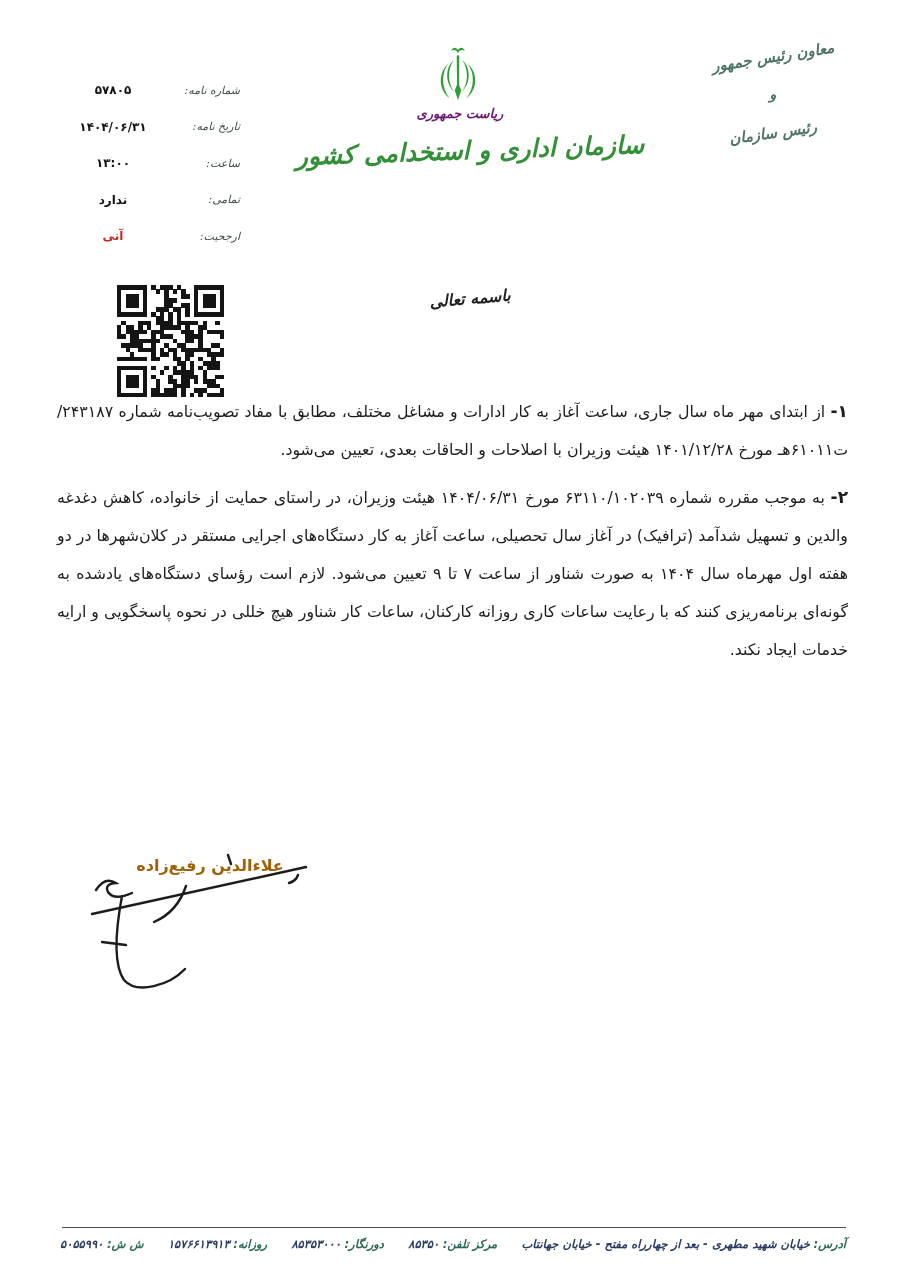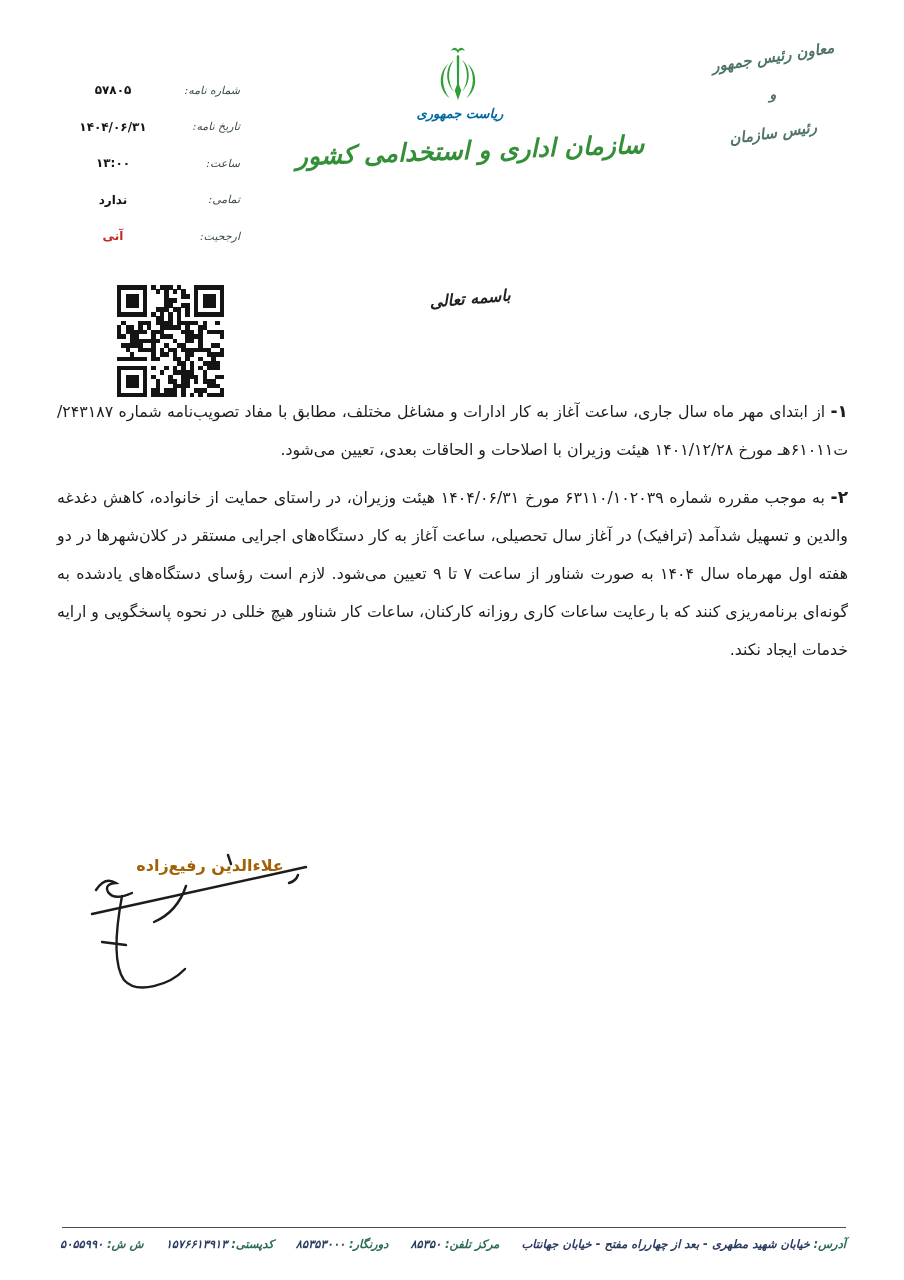--- a/index.html
+++ b/index.html
@@ -10,21 +10,21 @@
   }
   
   .meta{position:absolute; left:58px; top:72px; width:182px;}
   .meta-row{display:flex; direction:rtl; align-items:center; height:36.5px;}
   .meta-label{width:72px; text-align:right; font-size:11px; font-style:italic; color:#3f4f47;}
   .meta-value{flex:1; text-align:center; font-size:12px; font-weight:bold; color:#141414;}
   .meta-value.urgent{color:#c22a21;}
   
   .emblem{position:absolute; left:437px; top:44px; width:42px; height:58px;}
   .presidency{position:absolute; left:385px; top:106px; width:150px; text-align:center;
-    font-size:13px; font-style:italic; font-weight:bold; color:#0369a1;}
+    font-size:13px; font-style:italic; font-weight:bold; color:#701a75;}
   .orgname{position:absolute; left:290px; top:136px; width:360px; text-align:center;
     font-size:25px; font-style:italic; font-weight:bold; color:#338f38; transform:rotate(-2deg);}
   
   .official{position:absolute; right:36px; top:48px; width:190px; text-align:center;
     color:#4e7565; font-style:italic; font-weight:bold;}
   .official .l1{font-size:15px; transform:rotate(-9deg);}
   .official .conj{font-size:14px; margin-top:20px;}
   .official .l2{font-size:15px; margin-top:22px; transform:rotate(-8deg);}
   
   .qr{position:absolute; left:117px; top:285px; width:107px; height:112px;}
@@ -455,21 +455,21 @@
     </span>
     <span class="f-item">
       <span class="f-label">مرکز تلفن:</span>
       <span class="f-value">۸۵۳۵۰</span>
     </span>
     <span class="f-item">
       <span class="f-label">دورنگار:</span>
       <span class="f-value">۸۵۳۵۳۰۰۰</span>
     </span>
     <span class="f-item">
-      <span class="f-label">کدپستی:</span>
+      <span class="f-label">روزانه:</span>
       <span class="f-value">۱۵۷۶۶۱۳۹۱۳</span>
     </span>
     <span class="f-item">
       <span class="f-label">ش ش:</span>
       <span class="f-value">۵۰۵۵۹۹۰</span>
     </span>
   </div>
 
 </div>
 

